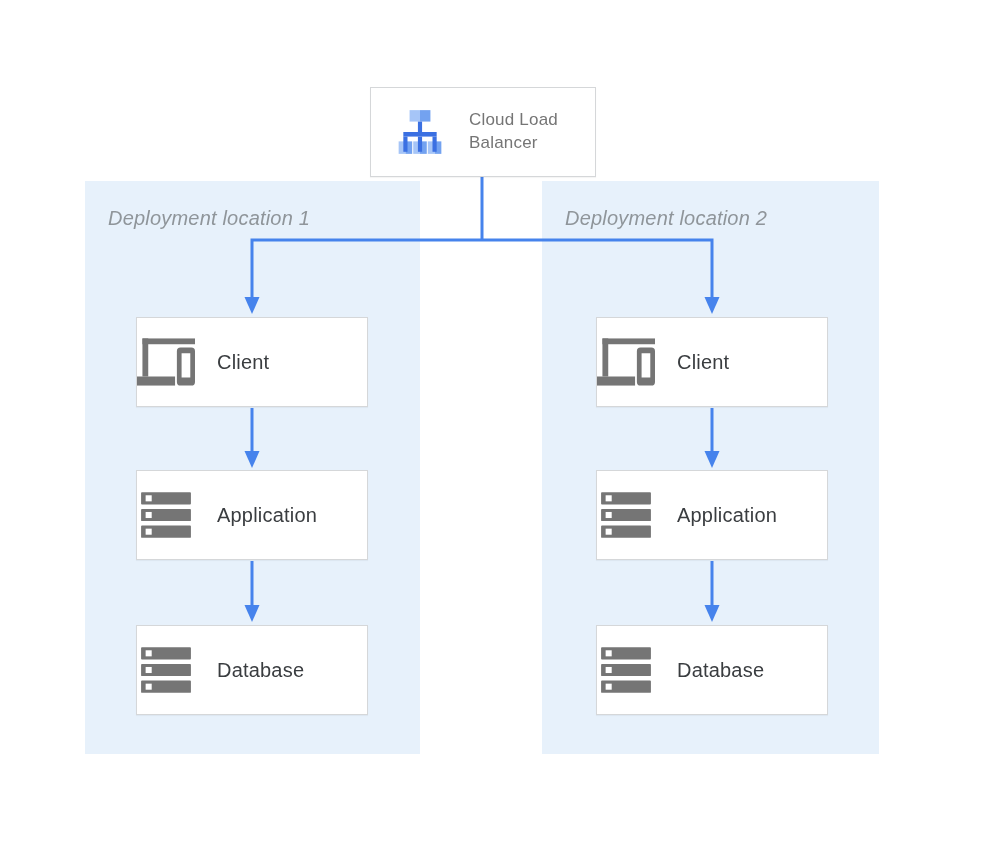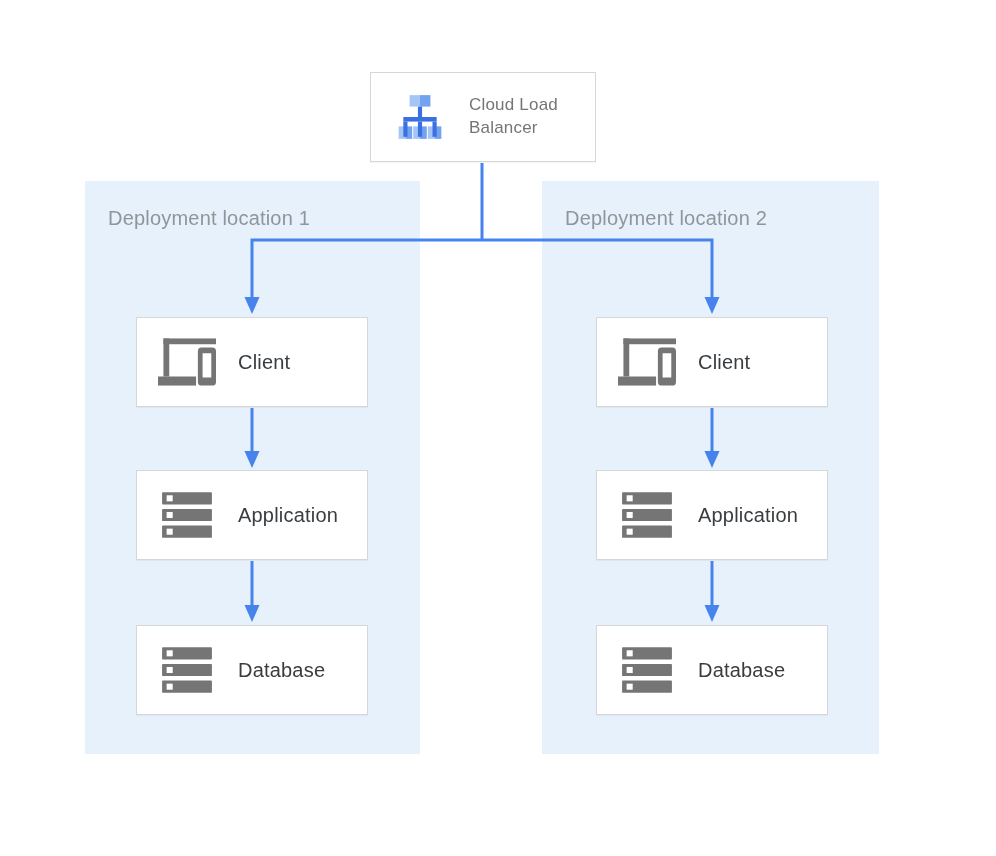--- a/index.html
+++ b/index.html
@@ -32,50 +32,50 @@
   .panel-1 { left: 85px;  width: 335px; }
   .panel-2 { left: 542px; width: 337px; padding-left: 44px; }
   .panel-label {
     position: absolute;
     top: 26px;
     left: 23px;
     font-size: 20px;
     color: #8F959A;
     letter-spacing: 0.2px;
     white-space: nowrap;
+    font-style: italic;
   }
   .node {
     position: absolute;
     background: #ffffff;
     border: 1px solid #D5D7D9;
     box-sizing: border-box;
     display: flex;
     align-items: center;
     z-index: 3;
     box-shadow: 0 1px 1px rgba(0,0,0,0.04);
   }
   .node-small {
     width: 232px;
     height: 90px;
-    padding-left: 21px;
   }
   .node-label {
     font-size: 20px;
     color: #3A3D40;
     letter-spacing: 0.2px;
   }
   .node-icon {
     width: 58px;
     height: 52px;
     margin-right: 22px;
     flex: 0 0 auto;
   }
   .lb-node {
     left: 370px;
-    top: 72px;
+    top: 87px;
     width: 226px;
     height: 90px;
     padding-left: 24px;
   }
   .lb-icon {
     width: 50px;
     height: 50px;
     margin-right: 24px;
     flex: 0 0 auto;
   }

